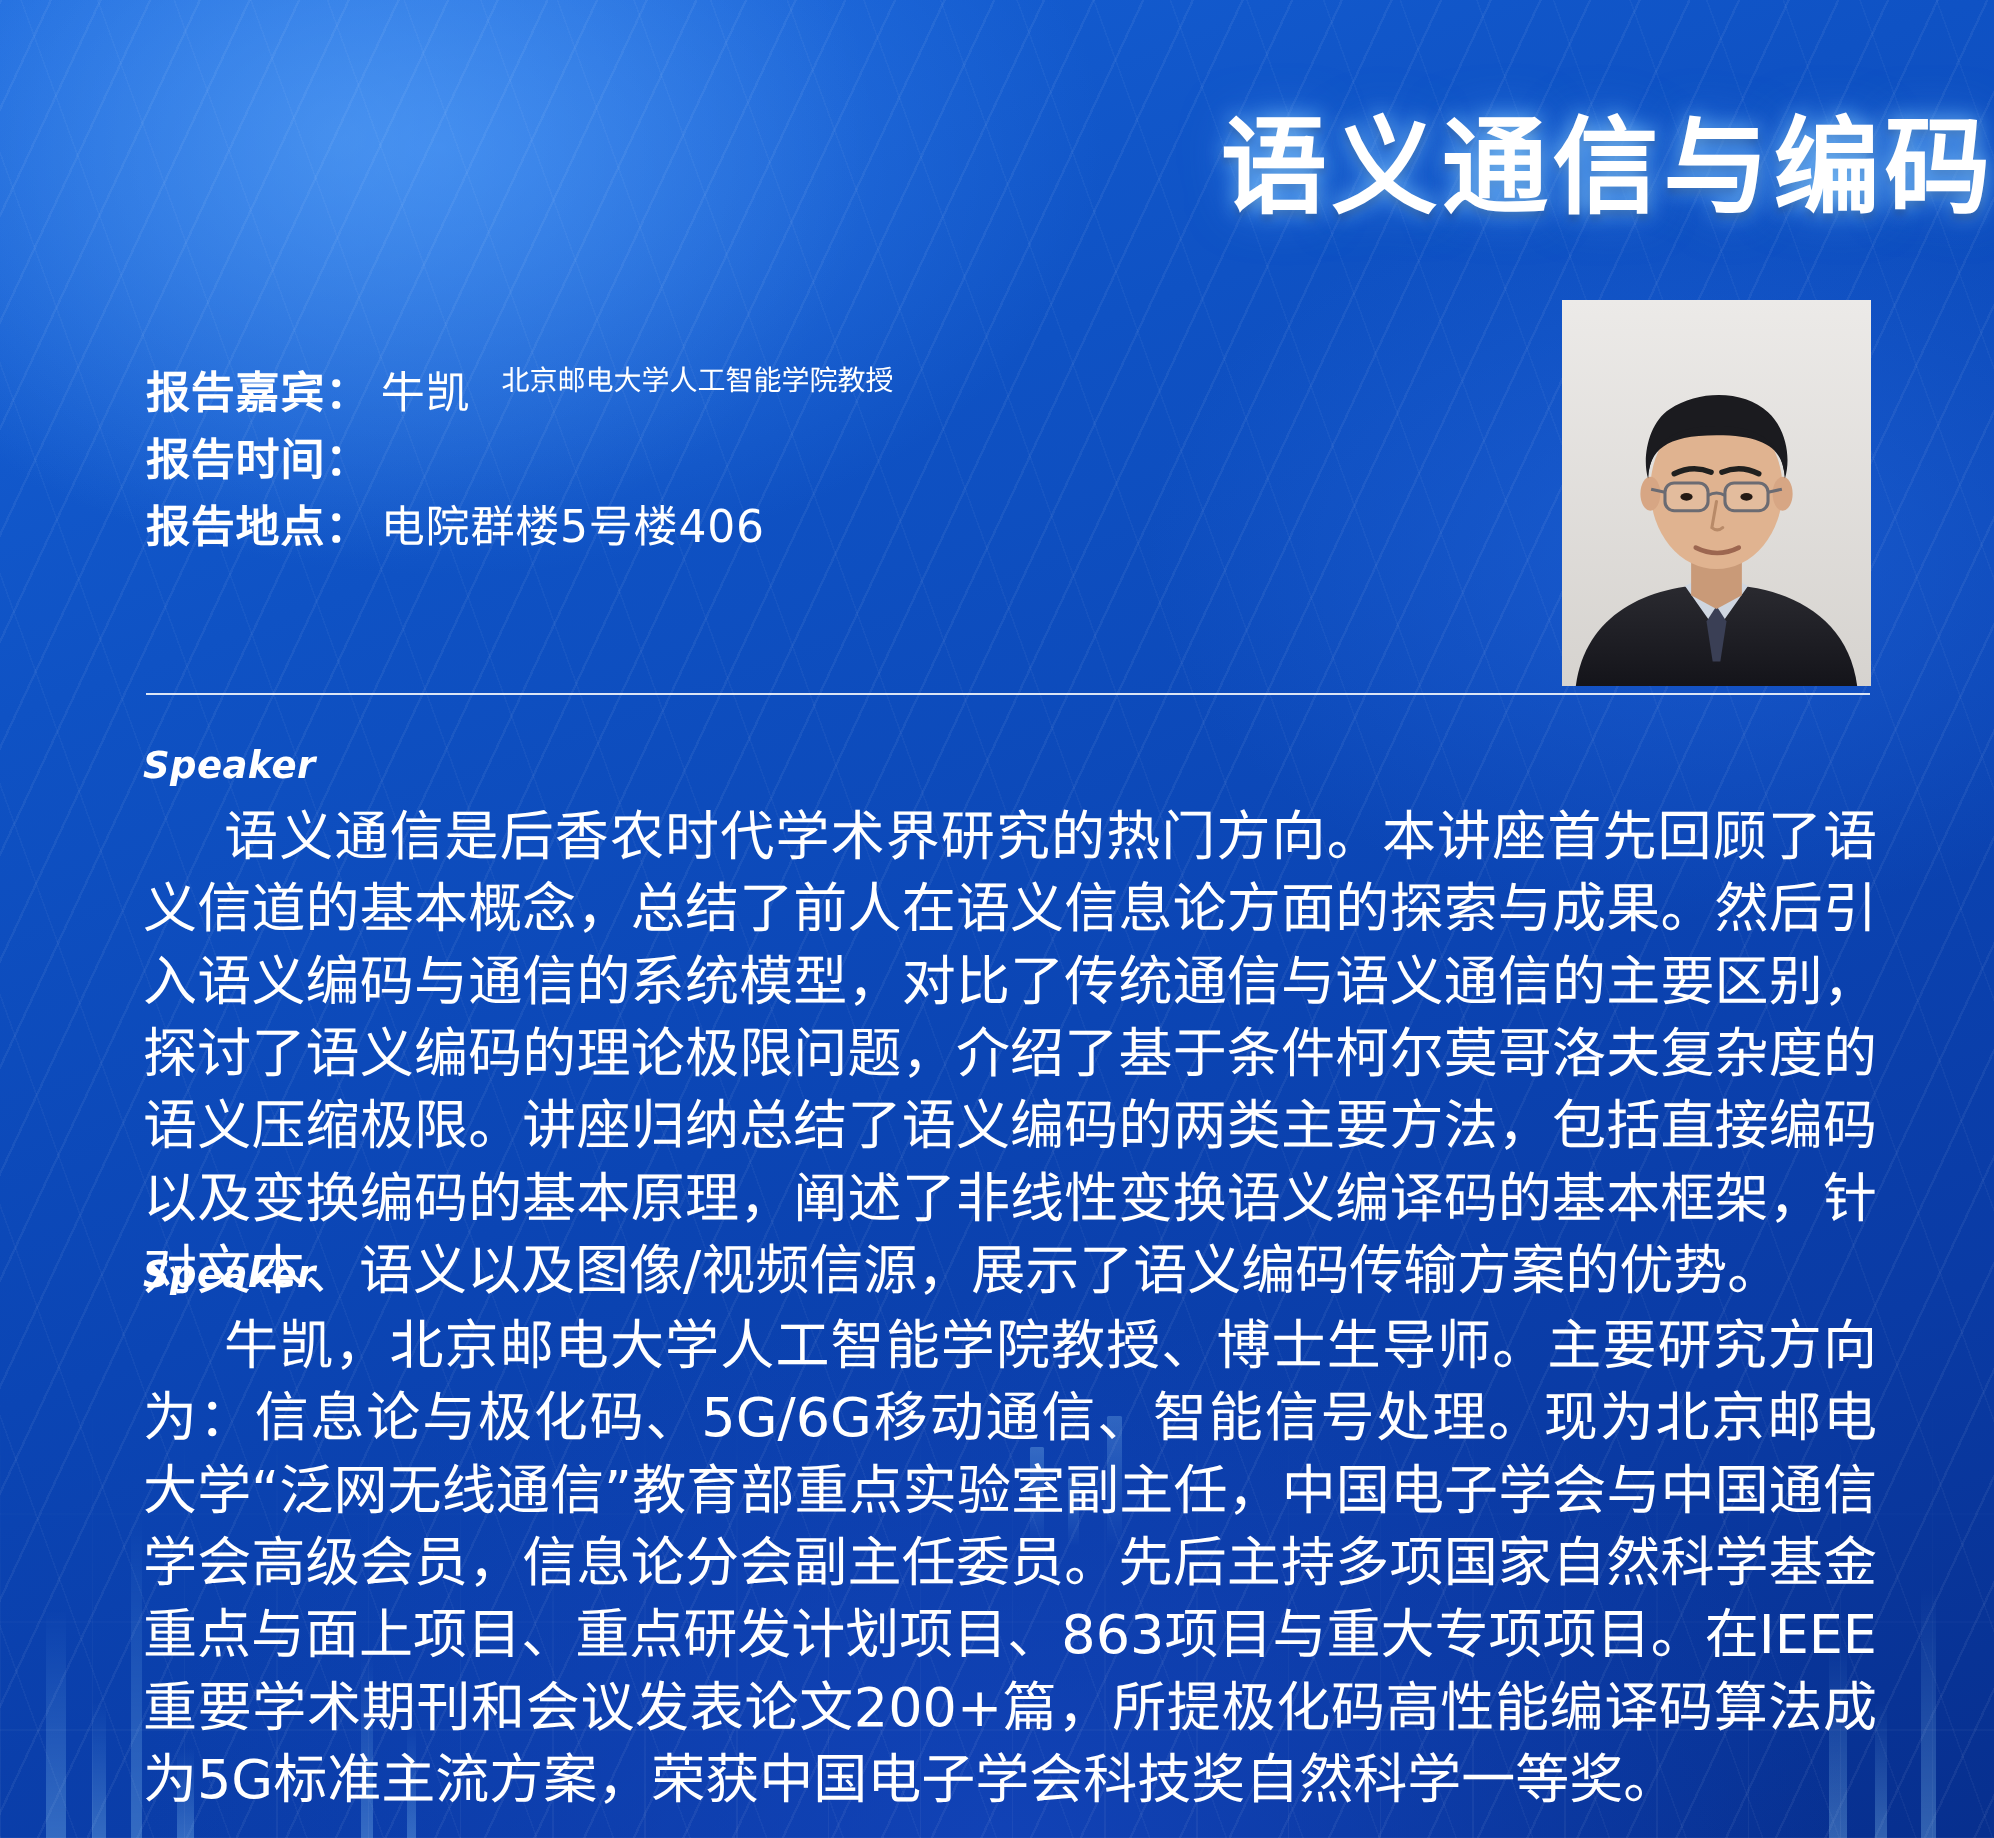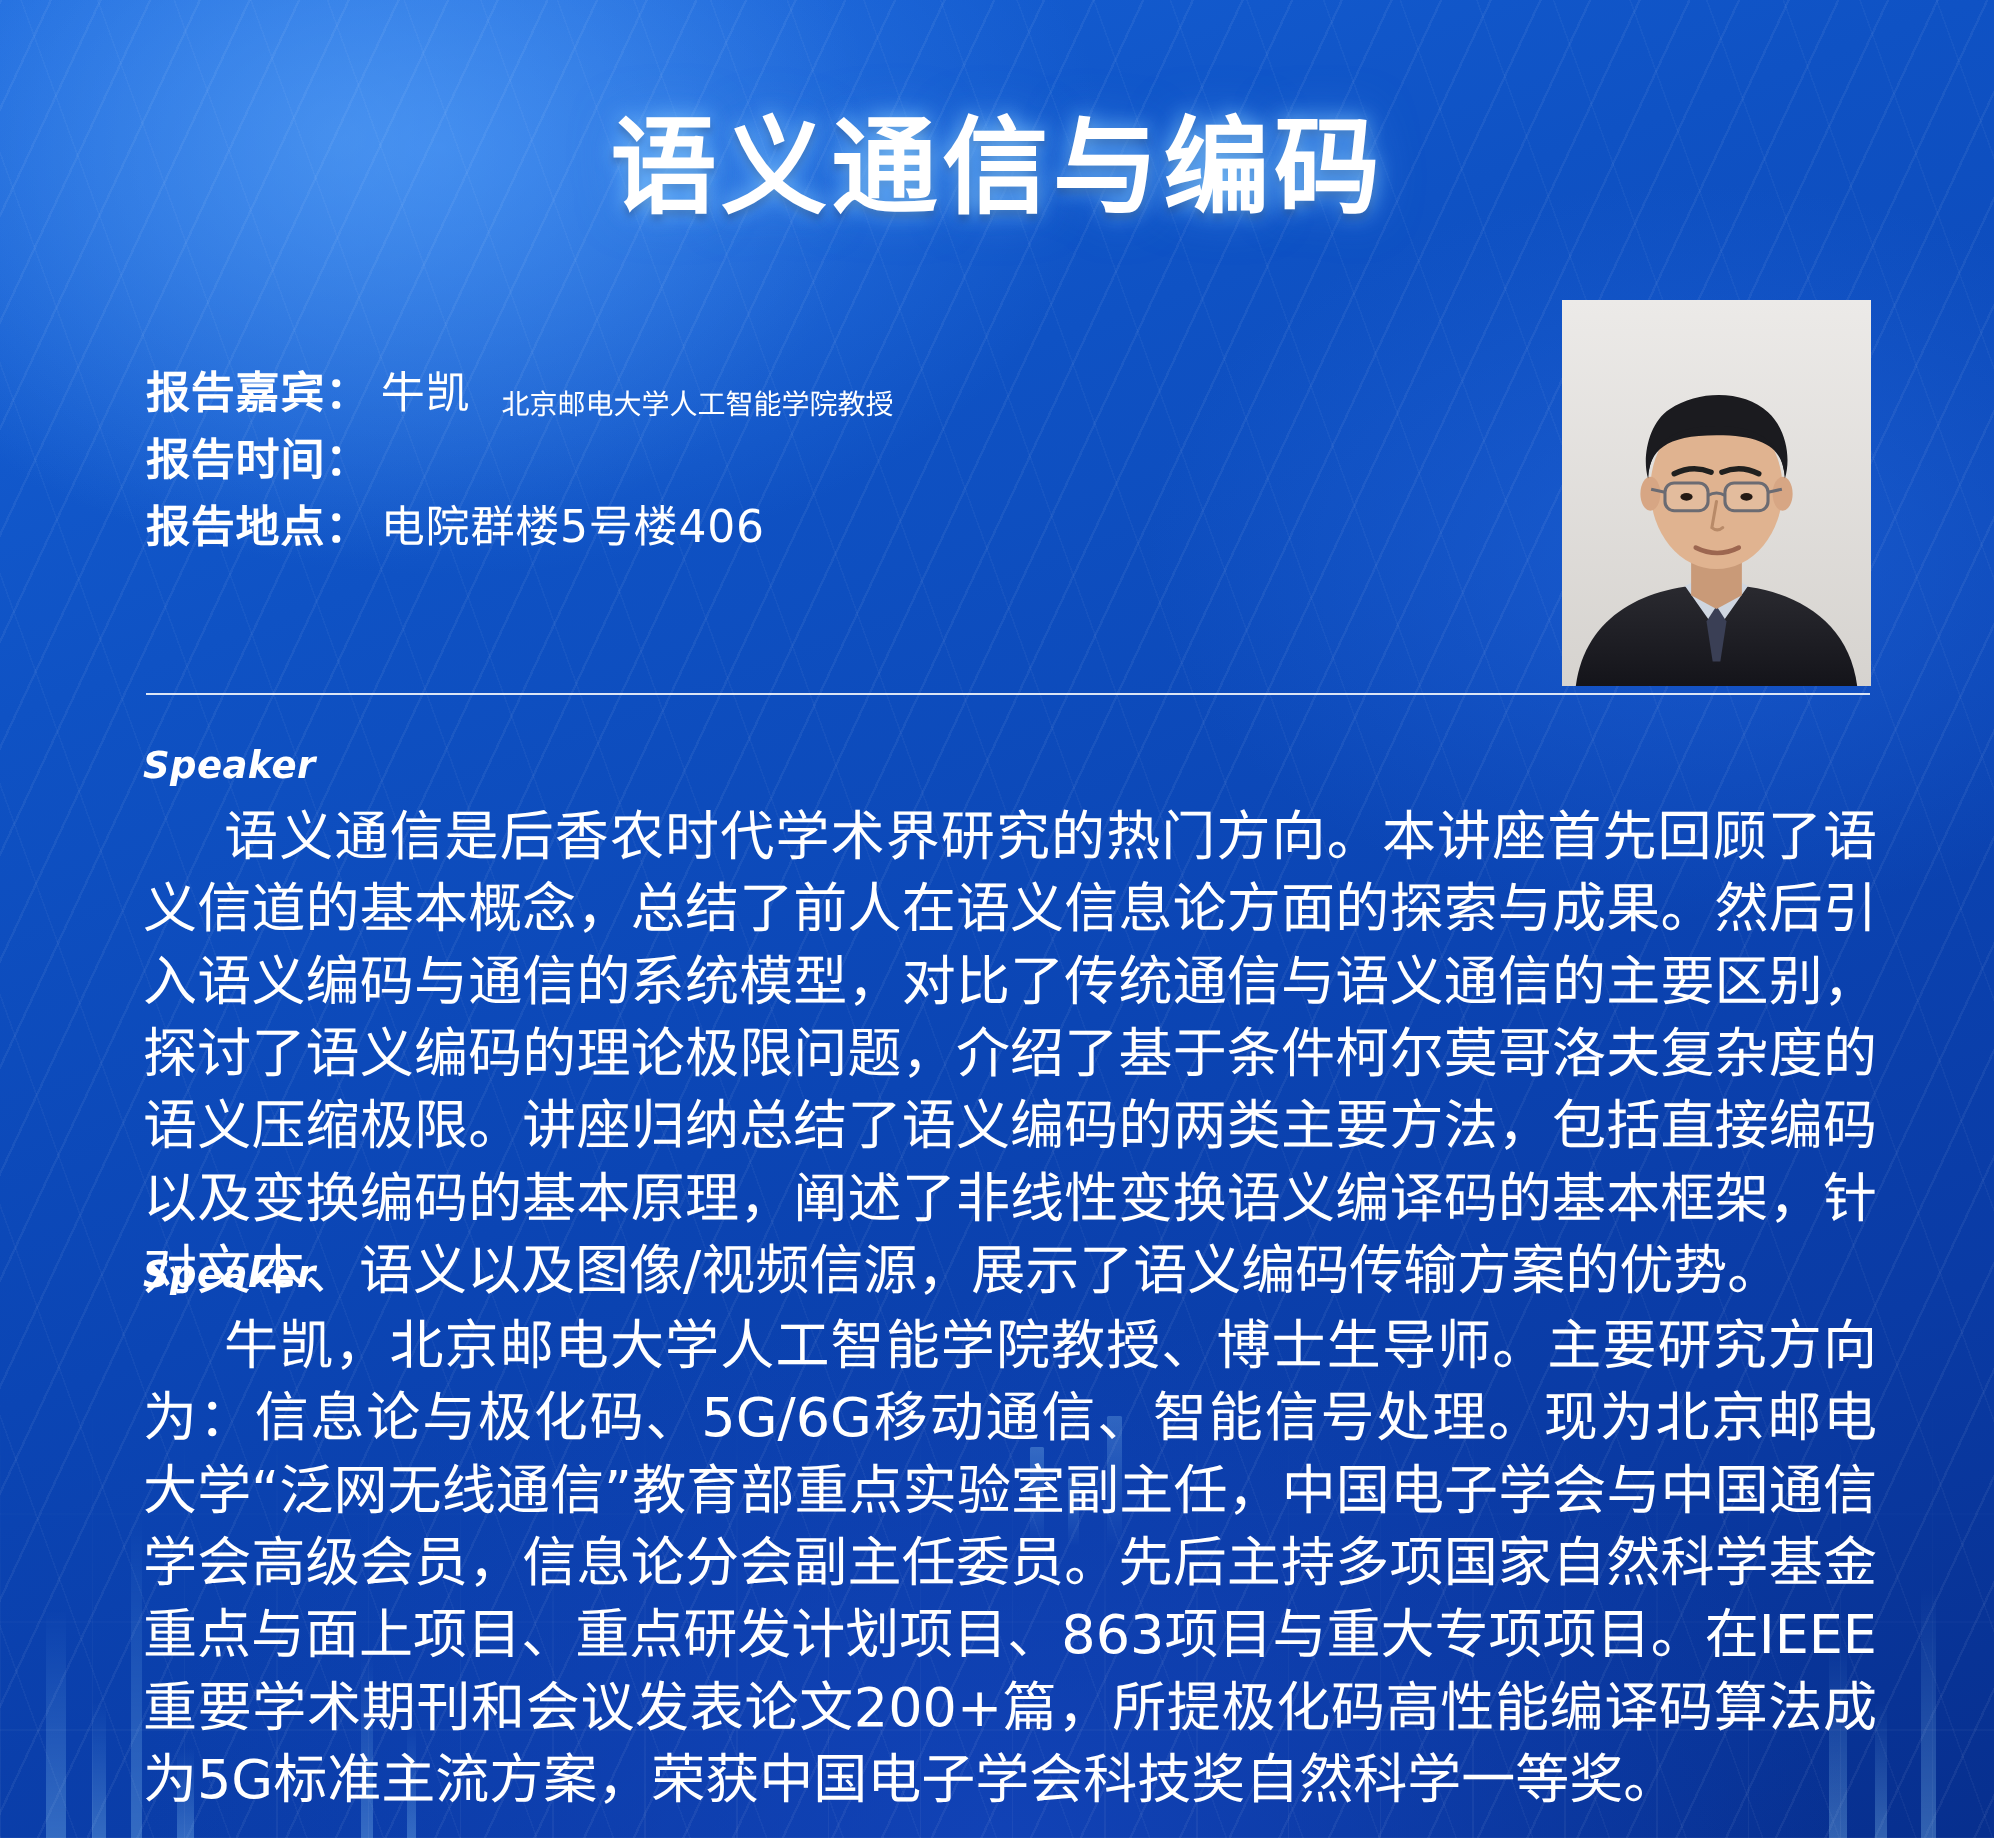--- a/index.html
+++ b/index.html
@@ -66,41 +66,41 @@
     width: 1153px; height: 922px;
     background: radial-gradient(ellipse at center, rgba(120,190,255,0.35), rgba(120,190,255,0) 65%);
     pointer-events: none;
   }
 
   
   .title {
     position: absolute;
     top: 115px;
     left: 0; right: 0;
-    text-align: center;
+    text-align: right;
     font-family: "DejaVu Sans", "Liberation Sans", sans-serif;
     font-weight: bold;
     font-size: 106px;
     letter-spacing: 4.6px;
     line-height: 1;
     color: #ffffff;
     text-shadow: 0 0 20px rgba(130,200,255,0.85), 0 0 46px rgba(90,170,255,0.55), 0 4.6px 7.7px rgba(0,20,70,0.45);
     white-space: nowrap;
   }
 
   
   .info {
     position: absolute;
     left: 146px;
     top: 360px;
     line-height: 1.52;
   }
   .info-row {
     display: flex;
-    align-items: flex-end;
+    align-items: flex-start;
     white-space: nowrap;
   }
   .info-label {
     font-family: "DejaVu Sans", "Liberation Sans", sans-serif;
     font-weight: bold;
     font-size: 44px;
     letter-spacing: 0.8px;
   }
   .info-value {
     font-family: "DejaVu Sans", "Liberation Sans", sans-serif;

